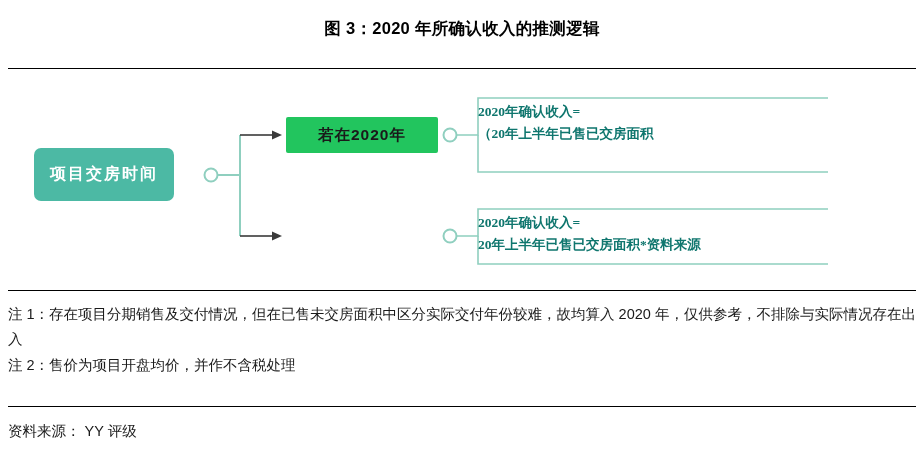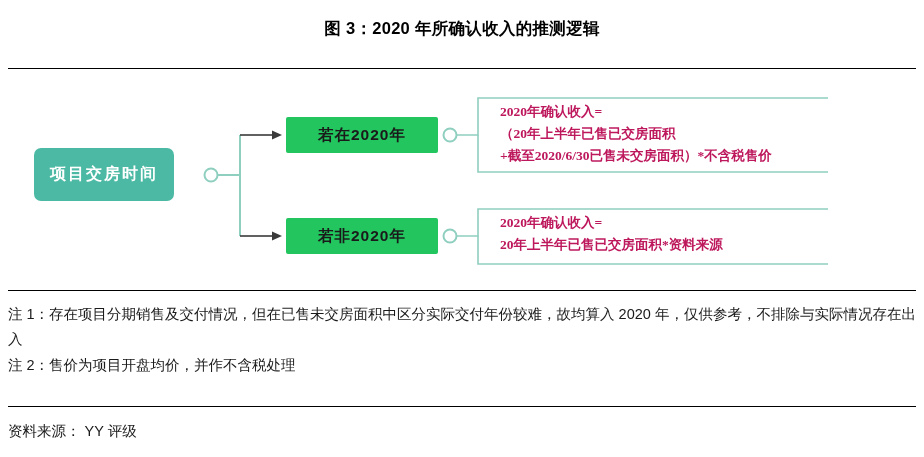--- a/index.html
+++ b/index.html
@@ -88,25 +88,24 @@
     letter-spacing: 1px;
     border-radius: 2px;
   }
   .branch-node-1 { left: 286px; top: 49px; }
   .branch-node-2 { left: 286px; top: 150px; }
 
   .formula {
     position: absolute;
     font-size: 13.5px;
     font-weight: bold;
-    color: #be185d;
+    color: #0f766e;
     line-height: 1.62;
     white-space: nowrap;
     font-family: "Liberation Serif", "DejaVu Serif", serif;
-    margin-left: 22px;
   }
   .formula-1 { left: 478px; top: 33px; }
   .formula-2 { left: 478px; top: 144px; }
 
   
   .notes {
     position: absolute;
     left: 8px;
     top: 302px;
     width: 908px;
@@ -160,28 +159,24 @@
     </svg>
 
     <div class="node root-node">
       <span>项目交房时间</span>
     </div>
 
     <div class="node branch-node branch-node-1">
       <span>若在2020年</span>
     </div>
 
-    <div class="node branch-node branch-node-2">
-      <span>若非2020年</span>
-    </div>
 
     <div class="formula formula-1">
       <div>2020年确认收入=</div>
       <div>（20年上半年已售已交房面积</div>
-      <div>+截至2020/6/30已售未交房面积）*不含税售价</div>
     </div>
 
     <div class="formula formula-2">
       <div>2020年确认收入=</div>
       <div>20年上半年已售已交房面积*资料来源</div>
     </div>
 
   </div>
 
   <div class="rule rule-mid"></div>

